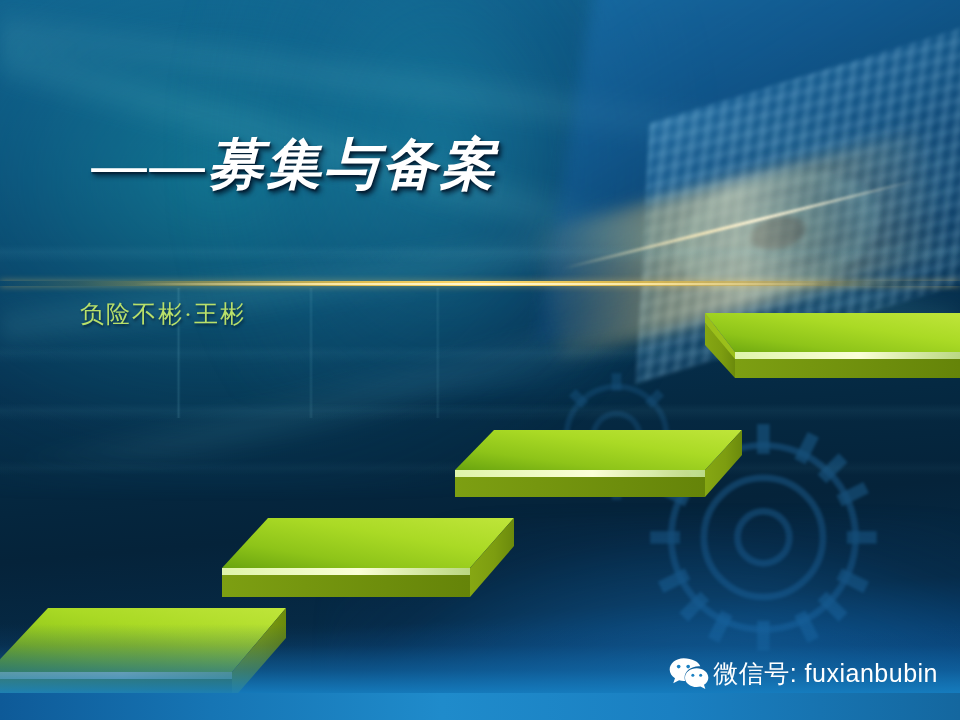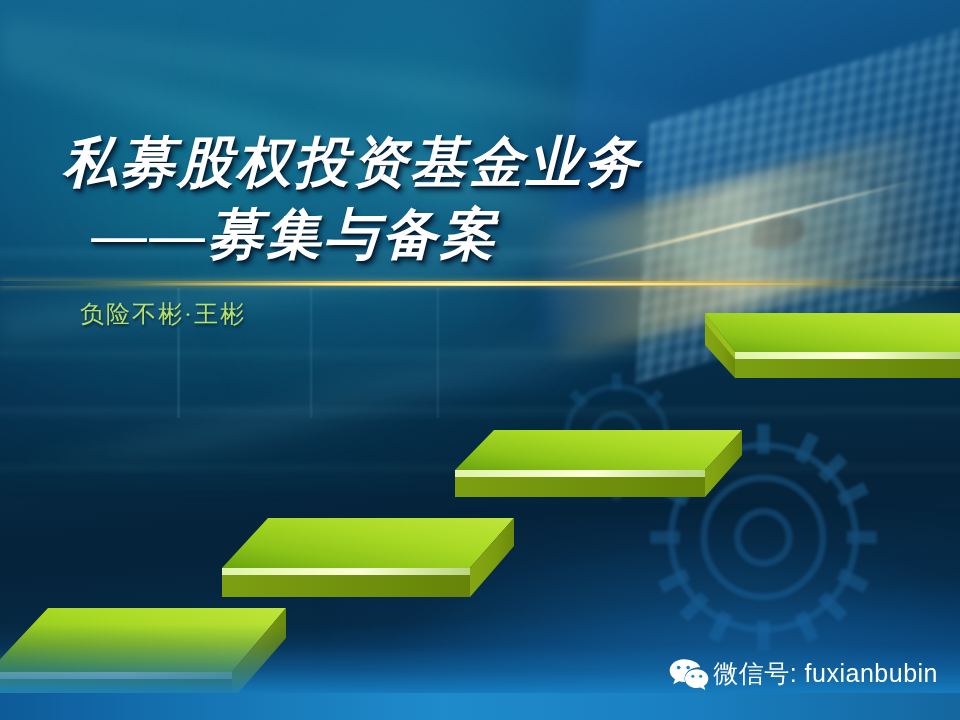--- a/index.html
+++ b/index.html
@@ -334,21 +334,20 @@
       #1f8bcb 46%,
       #1a80c2 70%,
       #14679f 100%);
   }
 
   .wechat-tag {
     position: absolute;
     right: 22px;
     bottom: 30px;
     display: flex;
-    align-items: center;
     gap: 4px;
   }
   .wechat-icon {
     width: 40px;
     height: 32px;
     flex: none;
   }
   .wechat-text {
     font-family: "Liberation Sans", "DejaVu Sans", sans-serif;
     font-size: 25px;
@@ -472,21 +471,20 @@
       <rect x="-12" y="672" width="244" height="7" fill="url(#edgeGlow)"></rect>
       <polygon points="-12,679 232,679 232,700 -12,700" fill="url(#frontFace)"></polygon>
       <polygon points="232,672 286,608 286,638 232,700" fill="url(#riserFace)"></polygon>
     </g>
   </svg>
 
   <div class="gold-rule"></div>
   <div class="gold-rule-core"></div>
 
   <div class="title-block">
-    <div class="title-line line1">私募股权投资基金业务</div>
     <div class="title-line line2">——募集与备案</div>
   </div>
 
   <div class="author-line">负险不彬·王彬</div>
 
   <div class="footer-band"></div>
   <div class="footer-band-solid"></div>
 
   <div class="wechat-tag">
     <svg class="wechat-icon" viewBox="0 0 48 38">

